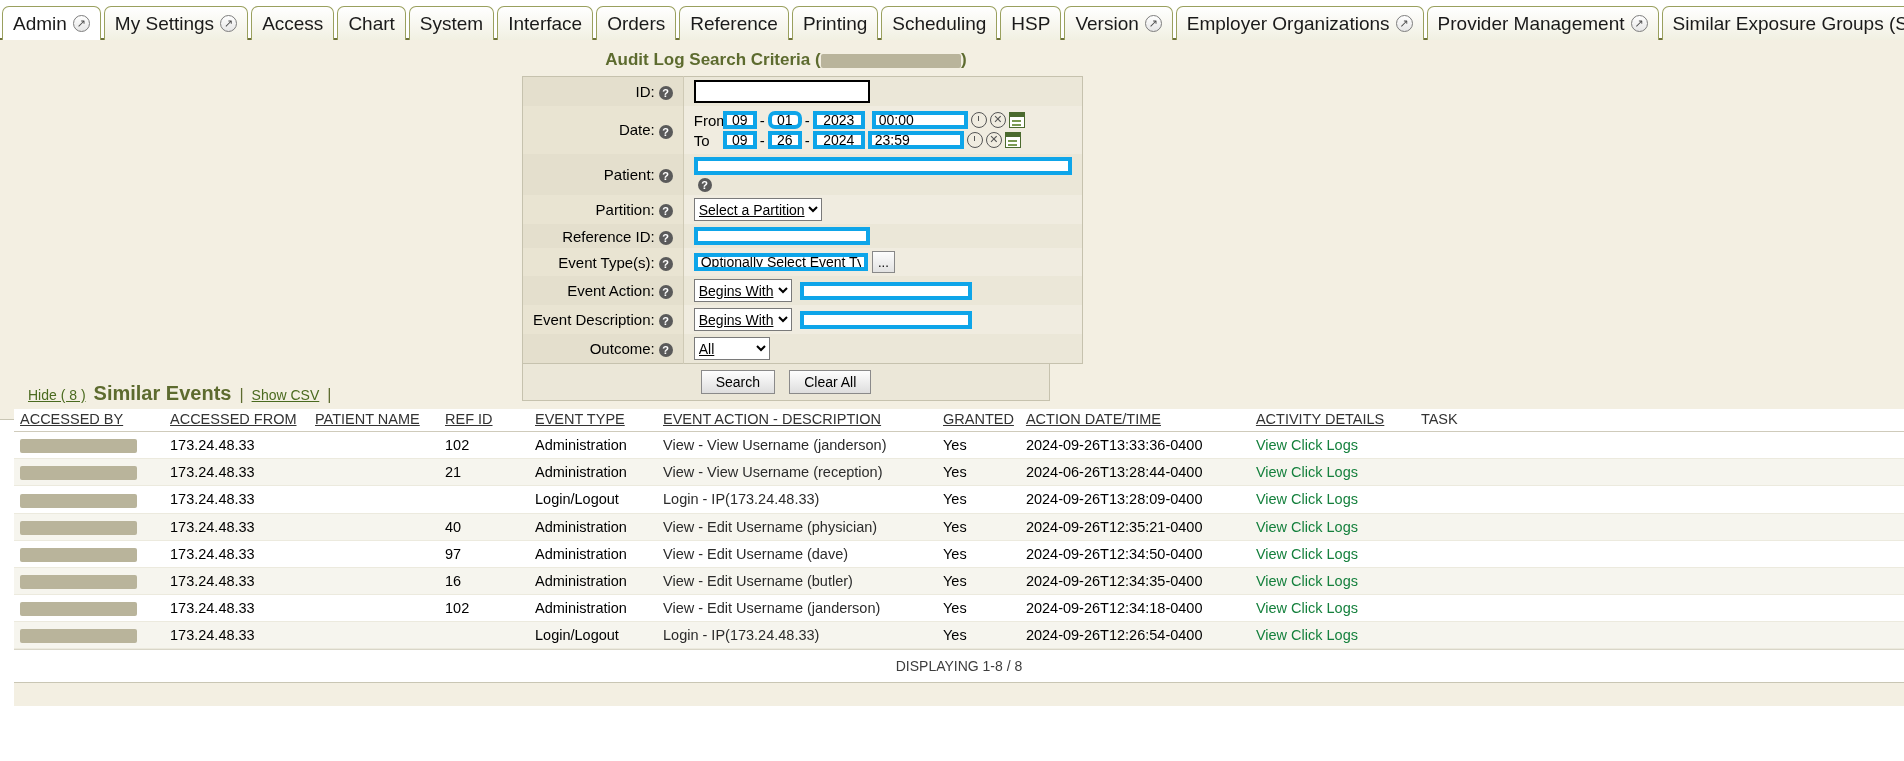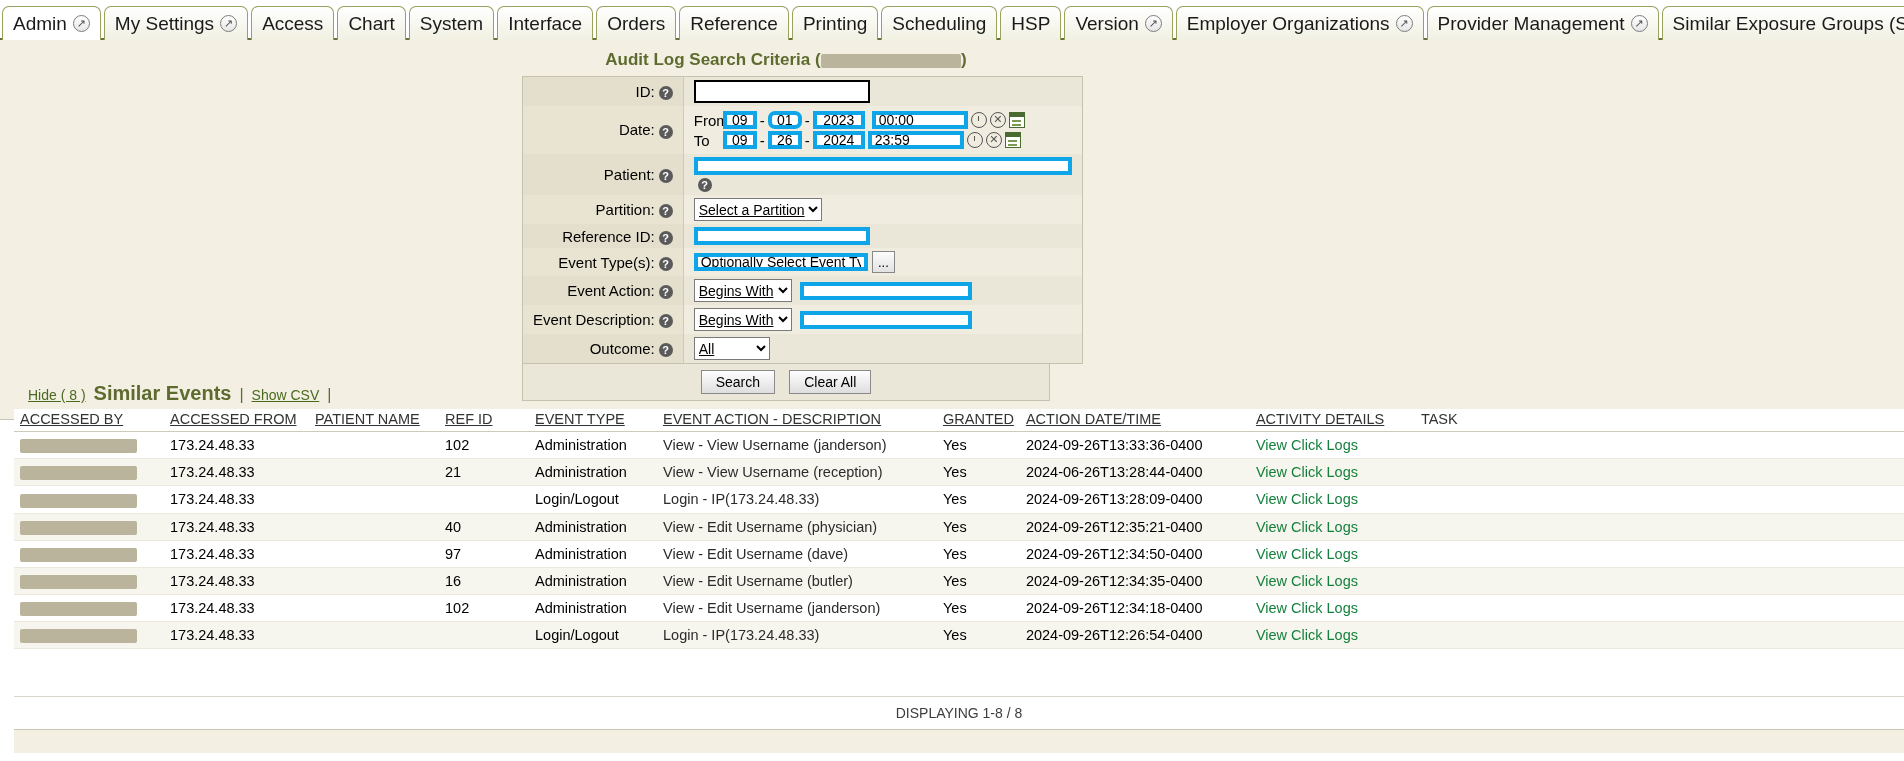--- a/index.html
+++ b/index.html
@@ -276,21 +276,20 @@
   table.grid tbody tr.even { background: #f6f5ee; }
   .clicklog { color: #15803d; cursor: pointer; }
   .evdesc { color: #2b2b2b; }
   .displaying {
     text-align: center;
     font-size: 14px;
     color: #3d3d3d;
     padding: 8px 0;
     background: #fff;
     border-top: 1px solid #d9d6c8;
-    margin-top: 47px;
   }
   .footer-fill {
     background: #f3efe2;
     height: 24px;
     border-top: 1px solid #c9c6b4;
   }
   .c-accessed-by { width: 150px; }
   .c-from { width: 145px; }
   .c-pname { width: 130px; }
   .c-ref { width: 90px; }

